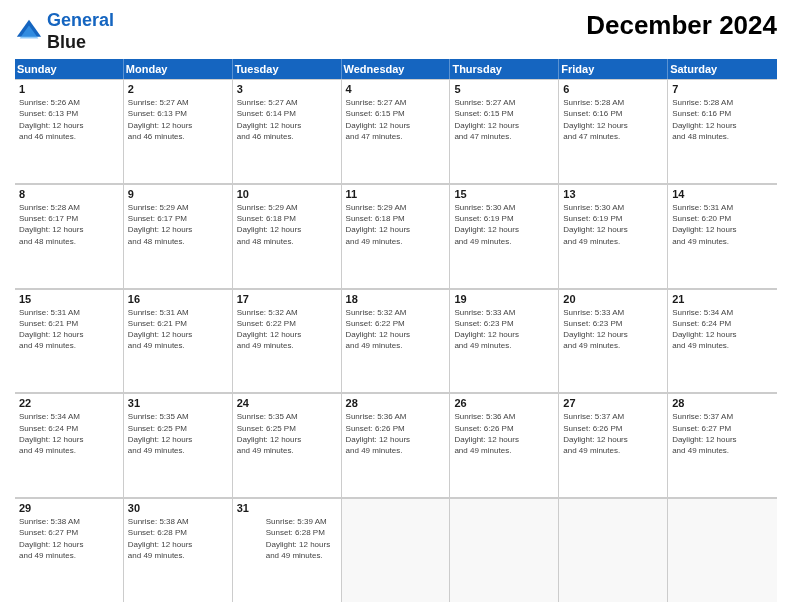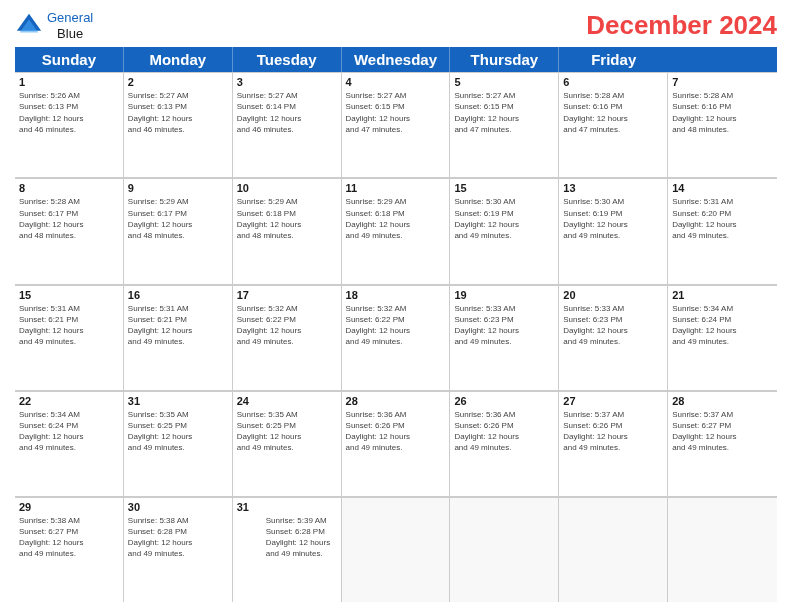--- a/index.html
+++ b/index.html
@@ -22,58 +22,57 @@
       justify-content: space-between;
       align-items: flex-start;
       margin-bottom: 6px;
     }
     .logo {
       display: flex;
       align-items: center;
       gap: 4px;
     }
     .logo-text {
-      font-size: 13px;
-      font-weight: normal;
+      font-size: 18px;
+      font-weight: bold;
       color: #1a1a1a;
       line-height: 1.2;
-      text-align: center;
     }
     .logo-text .blue { color: #1565c0; }
     .logo-icon {
       width: 28px;
       height: 28px;
     }
     .title-section {
       text-align: right;
     }
     .month-title {
       font-size: 26px;
       font-weight: bold;
-      color: #ef4444;
+      color: #000000;
     }
     .location {
       font-size: 13px;
       color: #555;
     }
     .calendar {
       flex: 1;
       display: flex;
       flex-direction: column;
     }
     .cal-header {
       display: grid;
       grid-template-columns: repeat(7, 1fr);
       background: #1565c0;
     }
     .cal-header-cell {
       color: #fff;
-      font-size: 15px;
+      font-size: 11px;
       font-weight: bold;
-      text-align: center;
+      text-align: left;
       padding: 4px 2px;
       border-right: 1px solid rgba(255,255,255,0.3);
     }
     .cal-header-cell:last-child { border-right: none; }
     .cal-body {
       flex: 1;
       display: flex;
       flex-direction: column;
     }
     .cal-row {
@@ -127,20 +126,21 @@
   </div>
 
   <div class="calendar">
     <div class="cal-header" id="cal-header">
         <div class="cal-header-cell">Sunday</div>
         <div class="cal-header-cell">Monday</div>
         <div class="cal-header-cell">Tuesday</div>
         <div class="cal-header-cell">Wednesday</div>
         <div class="cal-header-cell">Thursday</div>
         <div class="cal-header-cell">Friday</div>
+        <div class="cal-header-cell">Saturday</div>
       </div>
     <div class="cal-body" id="cal-body">
         <div class="cal-row">
           <div class="cal-cell">
             <div class="day-num">1</div>
             <div class="day-info" style="white-space: pre-line;">Sunrise: 5:26 AM
 Sunset: 6:13 PM
 Daylight: 12 hours
 and 46 minutes.</div>
           </div>

